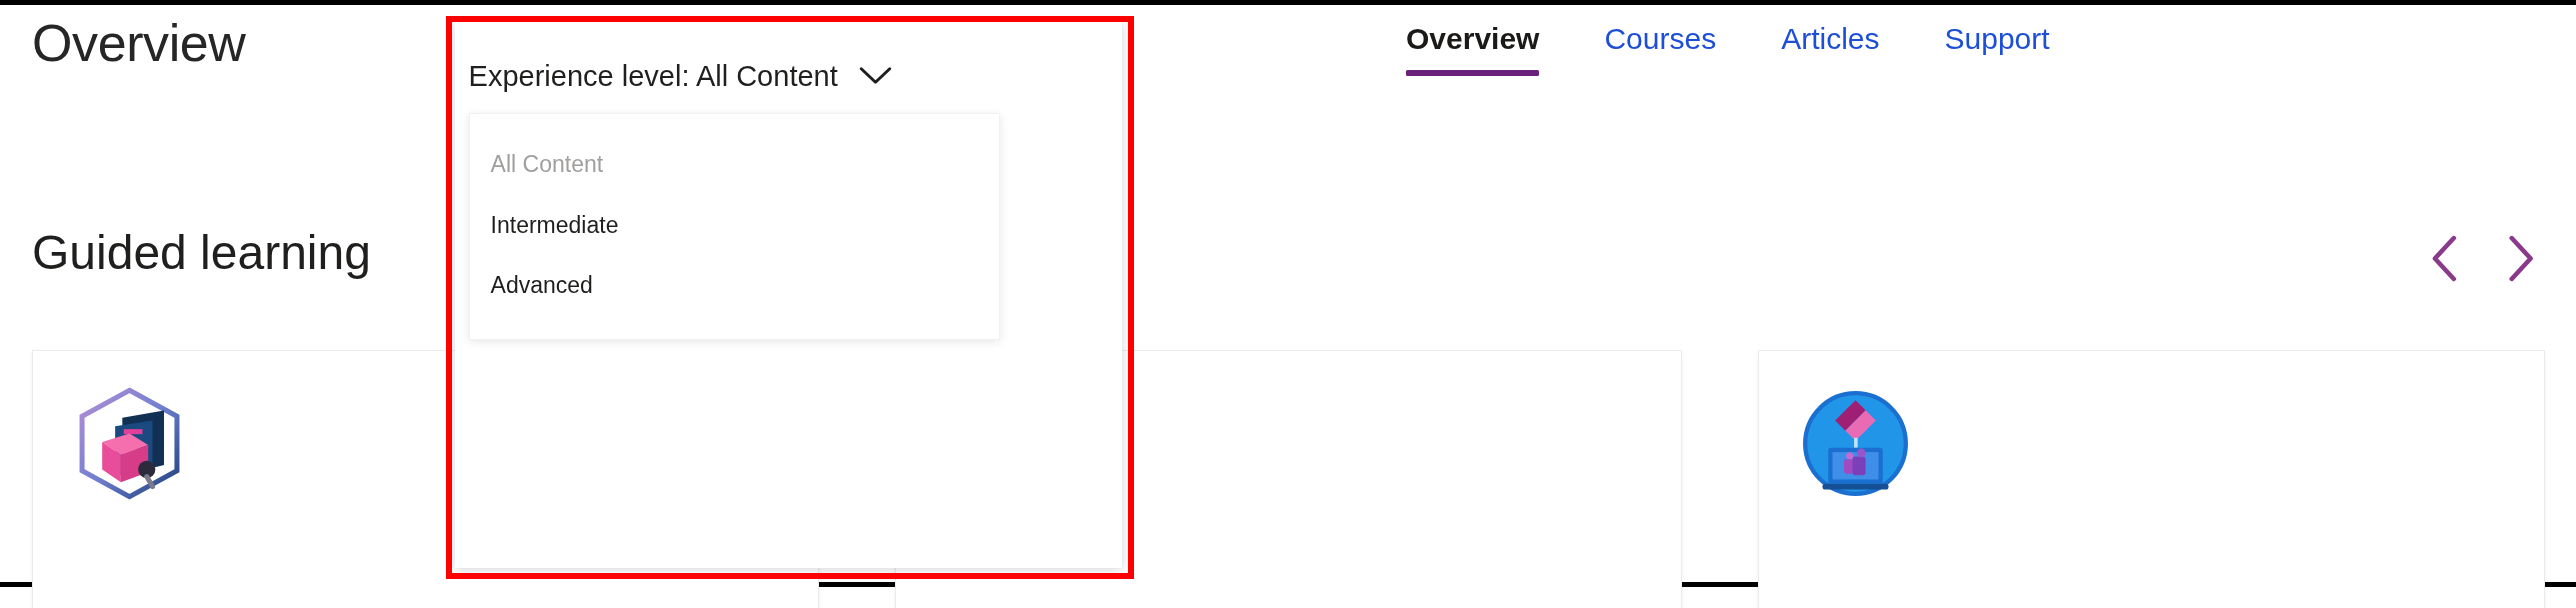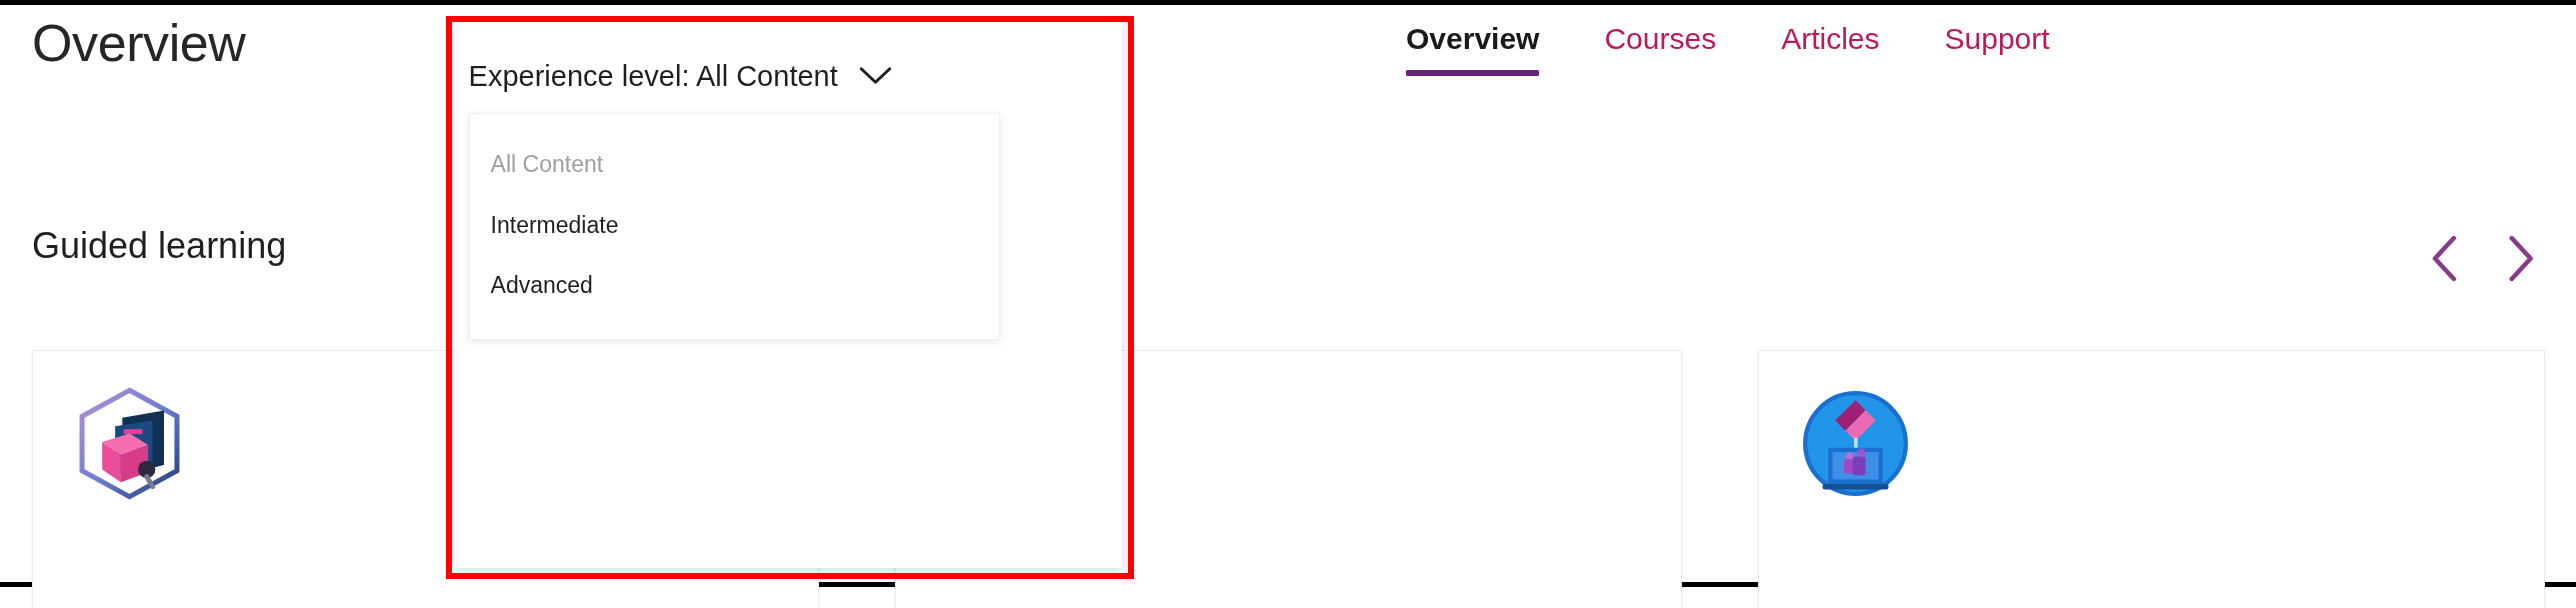--- a/index.html
+++ b/index.html
@@ -33,39 +33,39 @@
     position: absolute;
     left: 1406px; top: 16.7px;
     display: flex;
     align-items: flex-start;
     gap: 65px;
     white-space: nowrap;
   }
   .nav-item {
     position: relative;
     font-size: 30px;
-    color: #be185d;
+    color: #1d4ed8;
     padding-bottom: 20px;
     cursor: pointer;
   }
   .nav-item.active { font-weight: 700; color: #1b1a19; }
   .nav-item.active::after {
     content: "";
     position: absolute;
     left: 0; right: 0; bottom: 0;
     height: 6px;
     background: #69217a;
     border-radius: 1.5px;
   }
 
   
   .section-title {
     position: absolute;
     left: 32px; top: 220px;
-    font-size: 36px;
+    font-size: 48px;
     font-weight: 400;
     color: #201f1e;
     white-space: nowrap;
   }
 
   
   .carousel-nav {
     position: absolute;
     right: 30px; top: 227px;
     display: flex;

